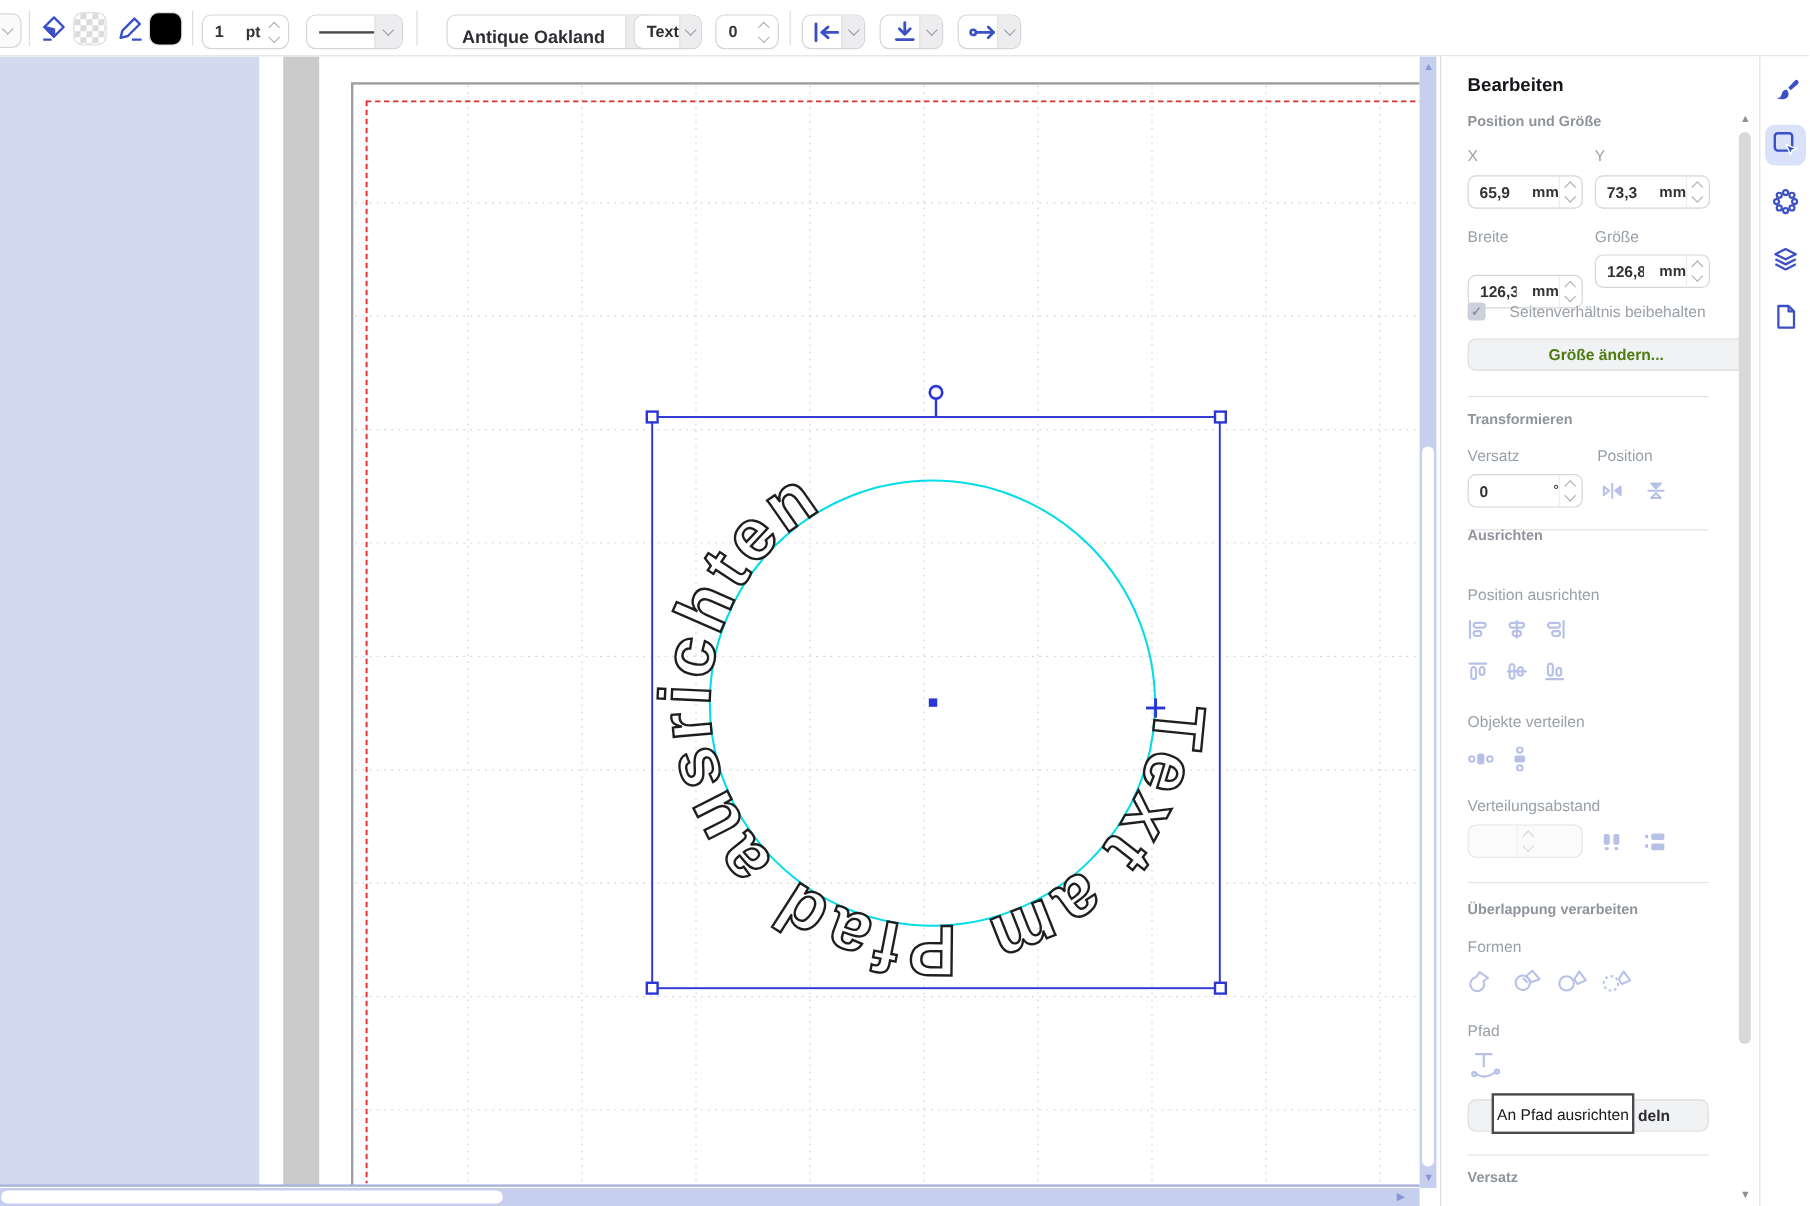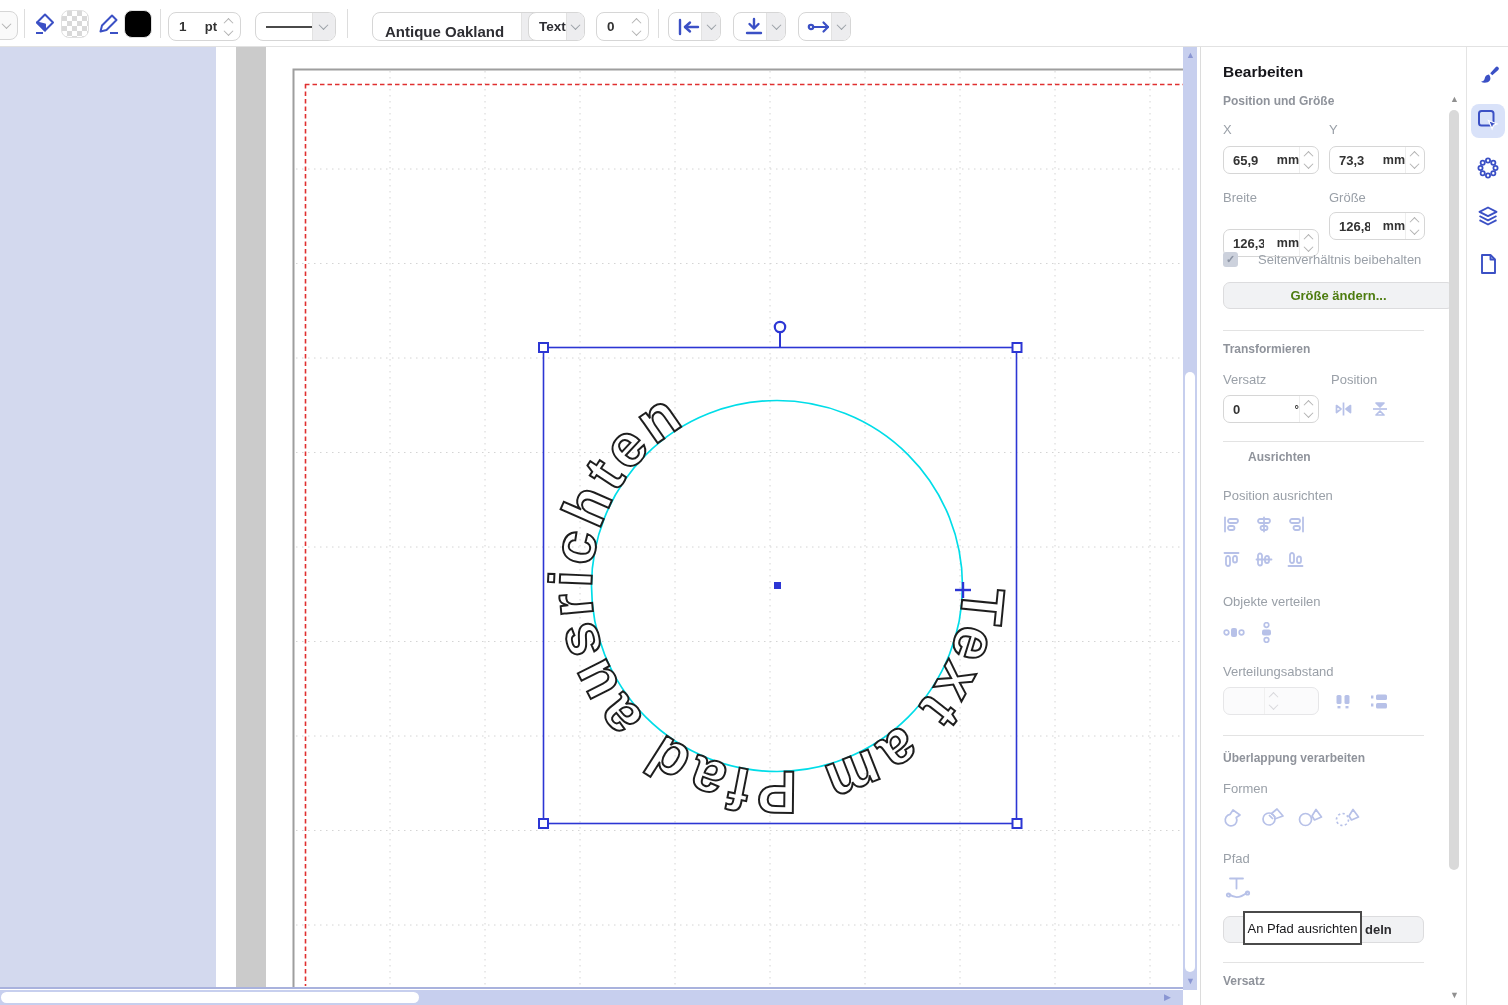--- a/index.html
+++ b/index.html
@@ -326,21 +326,21 @@
     </span>
     <span class="sb ico" style="top:354px;left:170px;">
       <svg width="18" height="16" viewBox="0 0 18 16" stroke="currentColor" stroke-width="1.7" fill="none" stroke-linejoin="round">
         <path d="M5 2 L13 2 L9 6 Z" fill="currentColor"></path>
           <line x1="2" y1="8" x2="16" y2="8"></line>
           <path d="M5 14 L13 14 L9 10 Z"></path>
       </svg>
     </span>
 
     <div class="sb sb-divider" style="top:394px;"></div>
-    <div class="sb sb-h" style="top:403px;margin-left:25px;">Ausrichten</div>
+    <div class="sb sb-h" style="top:392px;">Ausrichten</div>
     <div class="sb sb-l" style="top:441px;">Position ausrichten</div>
 
     <div class="sb irow" style="top:469px;">
       <span class="ico">
           <svg width="18" height="17" viewBox="0 0 18 17" stroke="currentColor" stroke-width="1.8" fill="none" stroke-linecap="round">
             <line x1="2" y1="1.5" x2="2" y2="15.5"></line>
             <rect x="5" y="3" width="10" height="4" rx="2"></rect>
             <rect x="5" y="10" width="6.5" height="4" rx="2"></rect>
           </svg>
         </span>

